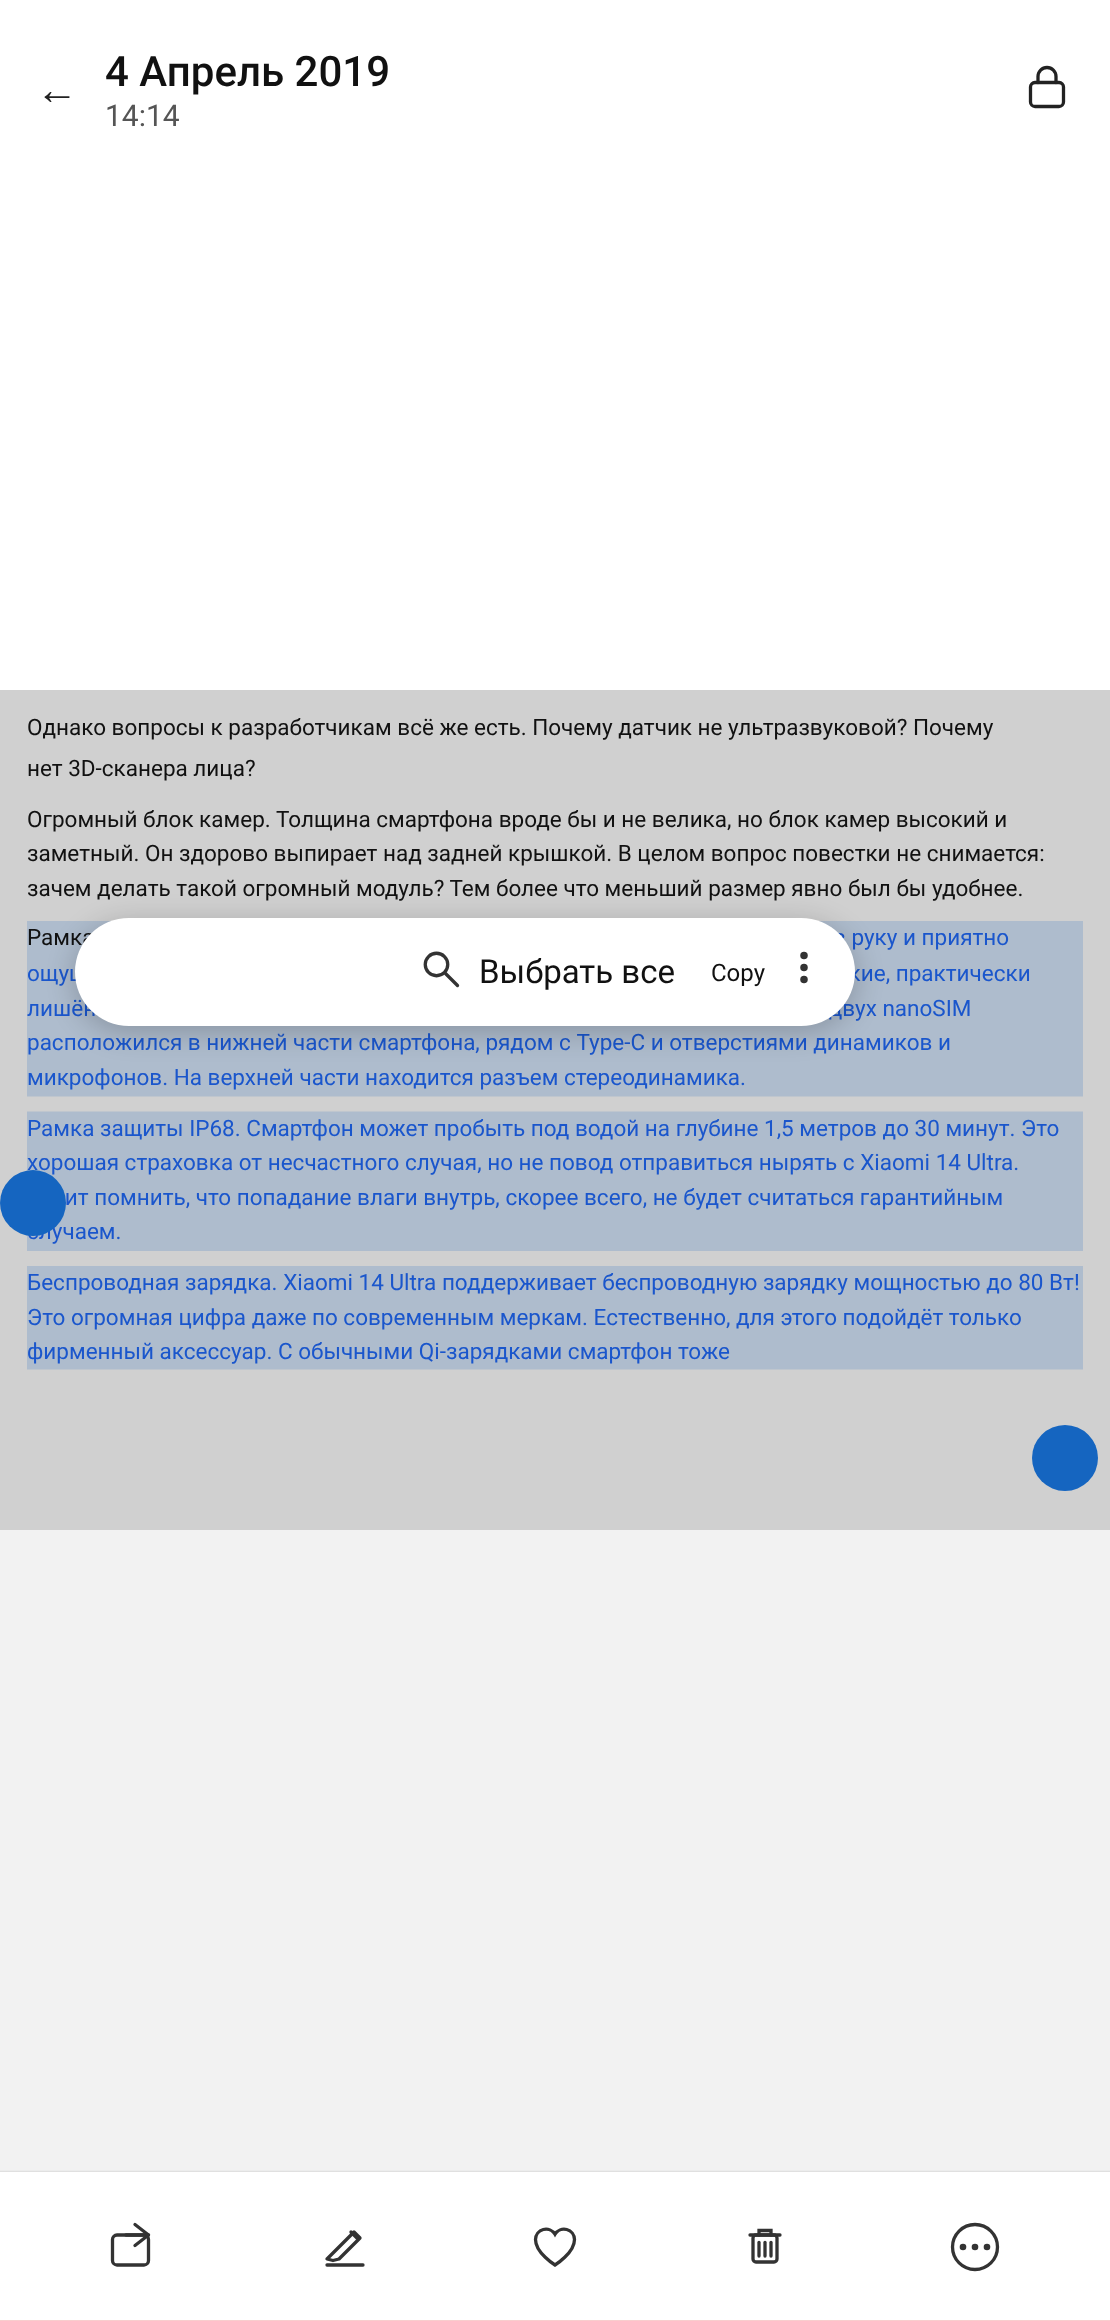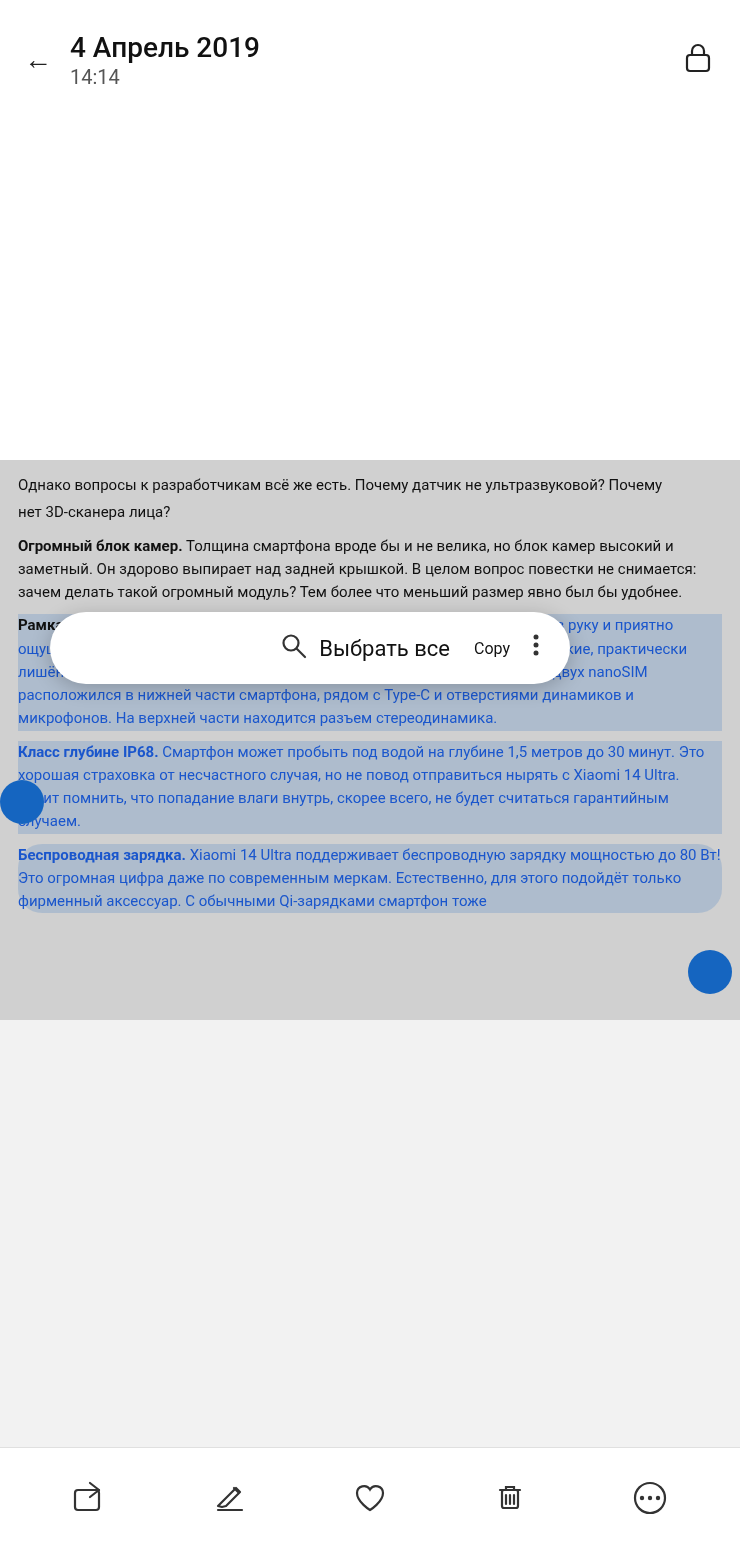--- a/index.html
+++ b/index.html
@@ -88,21 +88,21 @@
 
     .doc-line {
       margin-bottom: 4px;
     }
 
     .doc-section-break {
       margin-bottom: 10px;
     }
 
     .bold-heading {
-      font-weight: 700;
+      font-weight: 400;
       text-align: center;
     }
 
     .blue-text {
       color: #1a56cc;
     }
 
     .text-normal {
       color: #111;
     }
@@ -252,25 +252,25 @@
         <span class="bold-heading">Огромный блок камер.</span>
         <span> Толщина смартфона вроде бы и не велика, но блок камер высокий и заметный. Он здорово выпирает над задней крышкой. В целом вопрос повестки не снимается: зачем делать такой огромный модуль? Тем более что меньший размер явно был бы удобнее.</span>
       </div>
 
       <div style="margin-top:10px;" class="doc-line selected-highlight">
         <span class="bold-heading">Рамка из алюминия.</span>
         <span class="blue-text"> Боковая рамка со скошенными гранями не врезается в руку и приятно ощущается тактильно. На правом боку находятся кнопки — тоже металлические, практически лишённые люфтов и с четким тактильным откликом нажатия. Разъём для двух nanoSIM расположился в нижней части смартфона, рядом с Type-C и отверстиями динамиков и микрофонов. На верхней части находится разъем стереодинамика.</span>
       </div>
 
       <div style="margin-top:10px;" class="doc-line selected-highlight">
-        <span class="bold-heading blue-text">Класс глубине IP68.</span>
+        <span class="bold-heading blue-text">Рамка защиты IP68.</span>
         <span class="blue-text"> Смартфон может пробыть под водой на глубине 1,5 метров до 30 минут. Это хорошая страховка от несчастного случая, но не повод отправиться нырять с Xiaomi 14 Ultra. Стоит помнить, что попадание влаги внутрь, скорее всего, не будет считаться гарантийным случаем.</span>
       </div>
 
-      <div style="margin-top:10px;border-radius:24px;" class="doc-line selected-highlight">
+      <div style="margin-top:10px;" class="doc-line selected-highlight">
         <span class="bold-heading blue-text">Беспроводная зарядка.</span>
         <span class="blue-text"> Xiaomi 14 Ultra поддерживает беспроводную зарядку мощностью до 80 Вт! Это огромная цифра даже по современным меркам. Естественно, для этого подойдёт только фирменный аксессуар. С обычными Qi-зарядками смартфон тоже</span>
       </div>
     </div>
 
     <div class="handle-left"></div>
     <div class="handle-right"></div>
 
     <div class="selection-popup">
       <span class="popup-search-icon">

